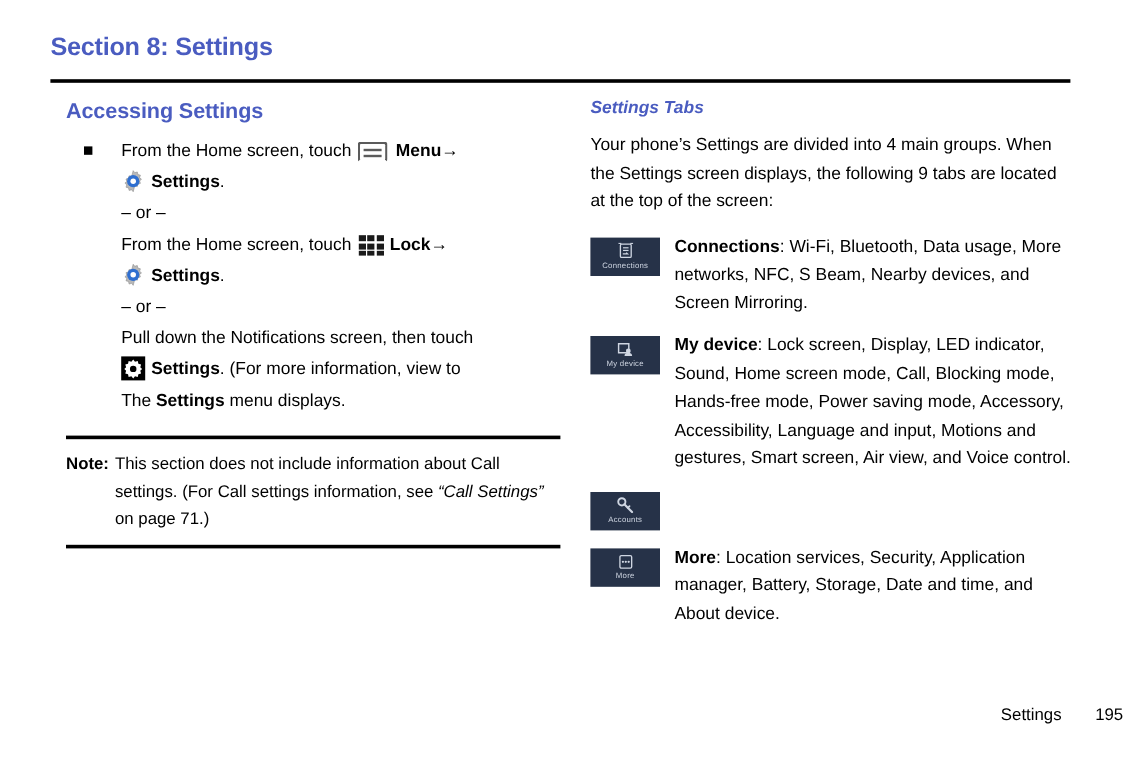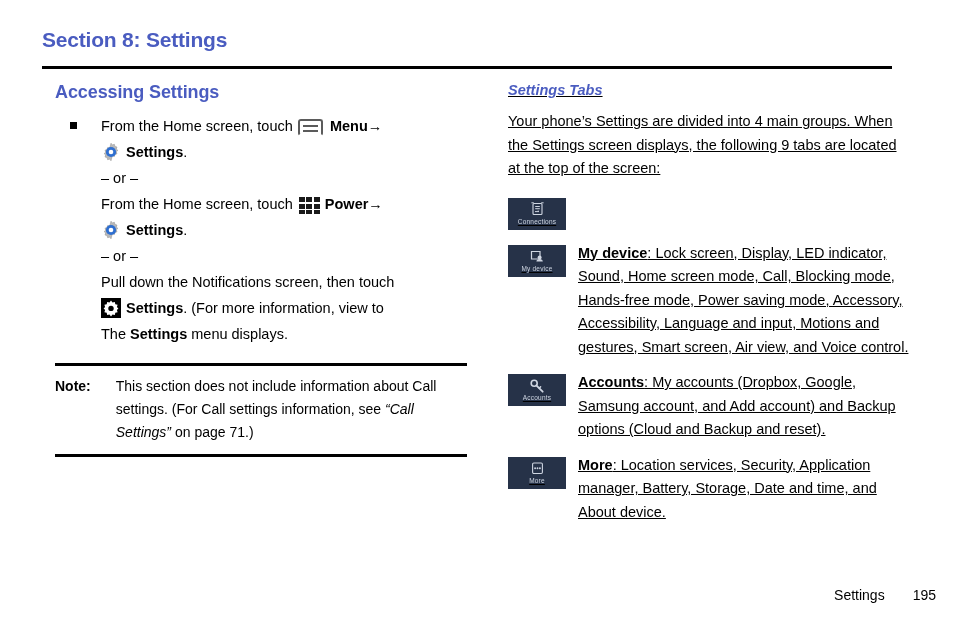--- a/index.html
+++ b/index.html
@@ -42,24 +42,23 @@
 
   
   .col-left {
     position: absolute;
     left: 55px;
     top: 82px;
     width: 412px;
   }
   .col-right {
     position: absolute;
-    left: 508px;
+    left: 492px;
     top: 82px;
     width: 404px;
-    text-decoration: underline;
   }
 
   h2.head-blue {
     margin: 0 0 10px 0;
     font-size: 18px;
     font-weight: bold;
     color: #4a5cc0;
     letter-spacing: -0.1px;
   }
   h3.head-blue-italic {
@@ -161,21 +160,20 @@
     position: relative;
     margin-top: 16px;
     padding: 9px 4px 10px 0;
     border-top: 3px solid #000000;
     border-bottom: 3px solid #000000;
   }
   .note-row {
     display: flex;
     font-size: 14px;
     line-height: 23px;
-    gap: 20px;
   }
   .note-label {
     font-weight: bold;
     flex: 0 0 auto;
     padding-right: 5px;
   }
   .note-text { flex: 1 1 auto; }
 
   
   .intro {
@@ -275,21 +273,21 @@
           <span class="row">
               <span></span>
               <span></span>
               <span></span>
             </span>
           <span class="row small">
               <span></span>
               <span></span>
               <span></span>
             </span>
-        </span><b>Power</b><span>→</span>
+        </span><b>Lock</b><span>→</span>
       </div>
       <div class="step-line">
         <span class="ico ico-gear">
           <svg width="20" height="20" viewBox="0 0 20 20" aria-hidden="true">
             <g>
               <path d="M10 1.2l1.3 1.7 2.1-.6.5 2.1 2.1.6-.7 2 1.6 1.4-1.6 1.4.7 2-2.1.6-.5 2.1-2.1-.6L10 18.8 8.7 17.1l-2.1.6-.5-2.1-2.1-.6.7-2L3.1 11.6 4.7 10.2l-.7-2 2.1-.6.5-2.1 2.1.6z" fill="#b9b9b9" stroke="#8f8f8f" stroke-width="0.5"></path>
               <circle cx="10" cy="10" r="5.1" fill="#2f6fd0"></circle>
               <circle cx="10" cy="10" r="2.3" fill="#ffffff"></circle>
             </g>
           </svg>
@@ -336,20 +334,21 @@
             <rect x="2" y="1.5" width="9" height="11" rx="1" fill="none" stroke="#cfd6e2" stroke-width="1.1"></rect>
             <rect x="4.2" y="4" width="4.6" height="1" fill="#cfd6e2"></rect>
             <rect x="4.2" y="6.2" width="4.6" height="1" fill="#cfd6e2"></rect>
             <path d="M4 9.6h4l-1.2-1.1" fill="none" stroke="#cfd6e2" stroke-width="1"></path>
             <rect x="0.4" y="0.3" width="2.4" height="1" fill="#cfd6e2"></rect>
             <rect x="10.2" y="0.3" width="2.4" height="1" fill="#cfd6e2"></rect>
           </svg>
         </span>
         <span class="cap">Connections</span>
       </div>
+      <div class="tab-text"><b>Connections</b><span>: Wi-Fi, Bluetooth, Data usage, More networks, NFC, S Beam, Nearby devices, and Screen Mirroring.</span></div>
     </div>
 
     <div class="tab-entry">
       <div class="tab-icon">
         <span class="glyph">
           <svg width="14" height="13" viewBox="0 0 14 13" aria-hidden="true">
             <path d="M1.5 1.5h8.5v7.5H1.5z" fill="none" stroke="#cfd6e2" stroke-width="1.2"></path>
             <circle cx="9.6" cy="7.4" r="2" fill="#cfd6e2"></circle>
             <path d="M6.4 11.6c0-1.7 1.4-2.6 3.2-2.6s3.2.9 3.2 2.6z" fill="#cfd6e2"></path>
           </svg>
@@ -363,21 +362,20 @@
       <div class="tab-icon">
         <span class="glyph">
           <svg width="15" height="14" viewBox="0 0 15 14" aria-hidden="true">
             <circle cx="4.2" cy="4.2" r="3" fill="none" stroke="#cfd6e2" stroke-width="1.6"></circle>
             <path d="M6.3 6.3l6.4 6.4" stroke="#cfd6e2" stroke-width="1.8" stroke-linecap="round"></path>
             <path d="M9.2 9.2l1.4-1.4" stroke="#cfd6e2" stroke-width="1.5" stroke-linecap="round"></path>
           </svg>
         </span>
         <span class="cap">Accounts</span>
       </div>
-      <div class="tab-text"><b>Accounts</b><span>: My accounts (Dropbox, Google, Samsung account, and Add account) and Backup options (Cloud and Backup and reset).</span></div>
     </div>
 
     <div class="tab-entry">
       <div class="tab-icon">
         <span class="glyph">
           <svg width="13" height="13" viewBox="0 0 13 13" aria-hidden="true">
             <rect x="1.6" y="1" width="9.8" height="10.5" rx="1.2" fill="none" stroke="#cfd6e2" stroke-width="1.1"></rect>
             <circle cx="4.1" cy="6.2" r="0.95" fill="#cfd6e2"></circle>
             <circle cx="6.5" cy="6.2" r="0.95" fill="#cfd6e2"></circle>
             <circle cx="8.9" cy="6.2" r="0.95" fill="#cfd6e2"></circle>

